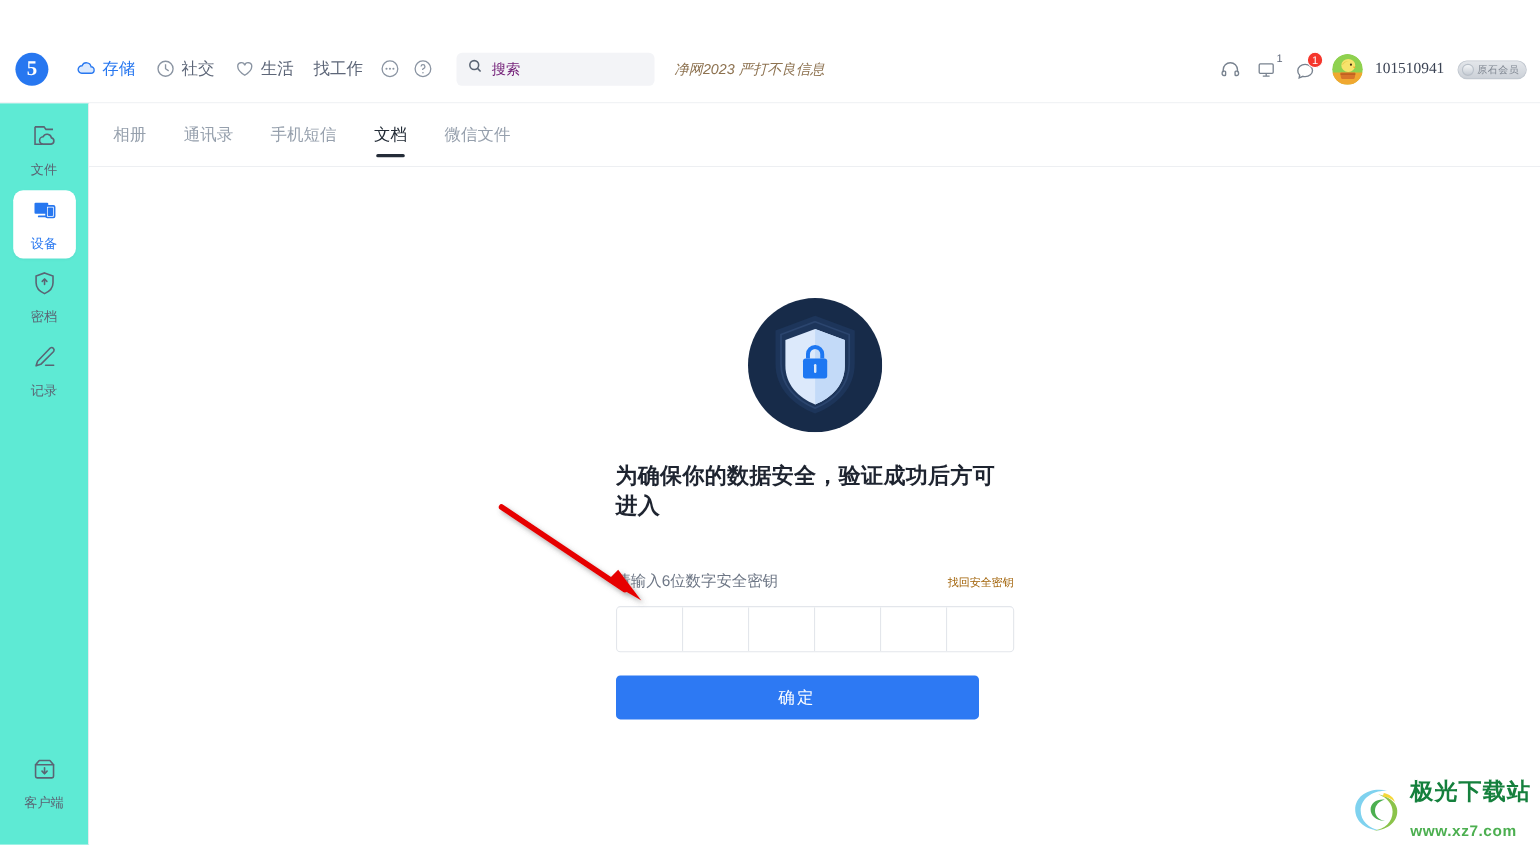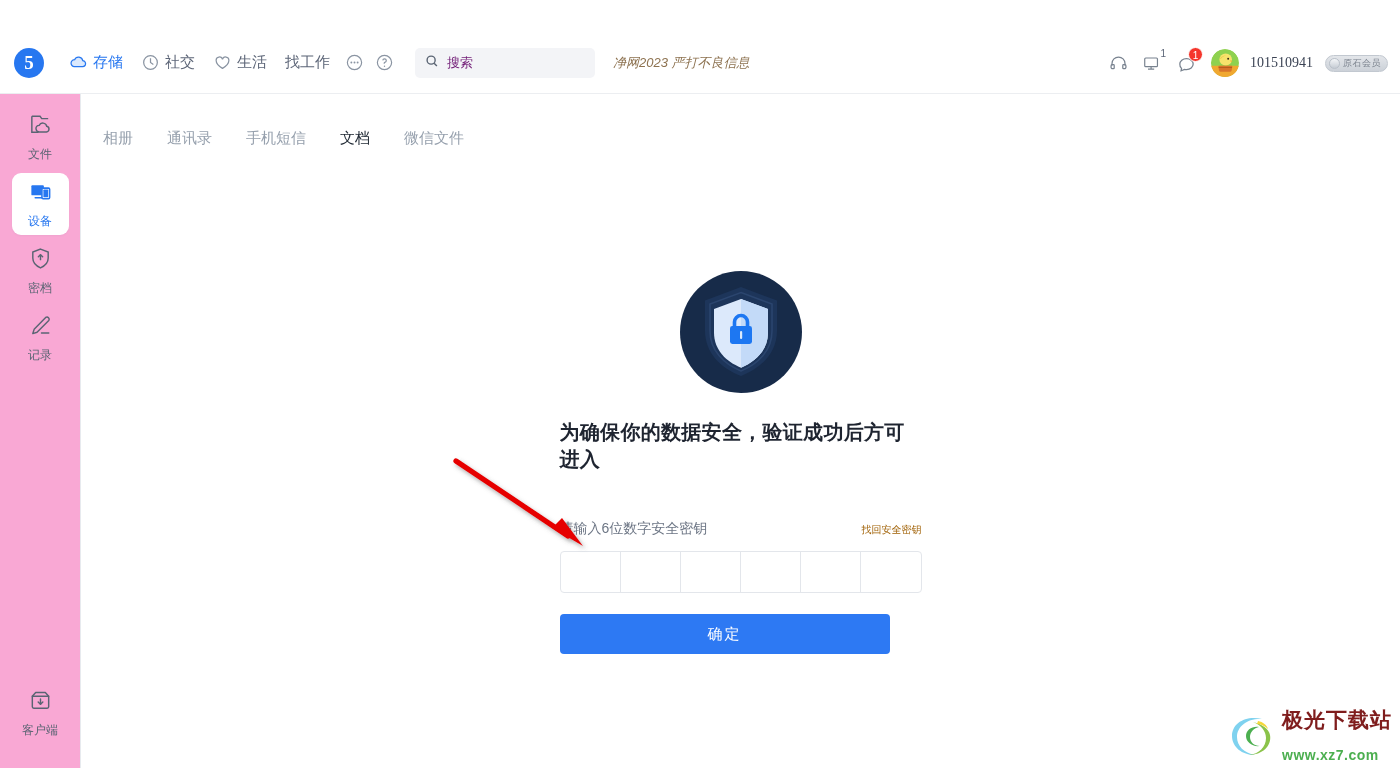--- a/index.html
+++ b/index.html
@@ -83,35 +83,35 @@
     background:linear-gradient(#e3e6ea,#ccd1d8);
     display:flex; align-items:center; gap:3px; padding:0 6px 0 3px;
     border:1px solid #c2c8d0;
   }
   .vip-dot { width:11px; height:11px; border-radius:50%; background:linear-gradient(#f4f6f8,#c6ccd4); border:1px solid #b9c0c9; }
   .vip-text { font-size:9px; color:#7d848f; letter-spacing:.5px; }
 
   
   .sidebar {
     position:absolute; left:0; top:94px; width:81px; height:674px;
-    background:#f9a8d4; border-right:1px solid #e7eaee;
+    background:#5eead4; border-right:1px solid #e7eaee;
     display:flex; flex-direction:column; align-items:center; padding-top:12px;
   }
   .side-item {
     width:57px; height:62px; border-radius:9px; margin-bottom:5px;
     display:flex; flex-direction:column; align-items:center; justify-content:center; gap:5px;
     color:#5a6473;
   }
   .side-item.active { background:#ffffff; color:#2777f0; box-shadow:0 1px 2px rgba(60,80,120,.05); }
   .side-label { font-size:12px; }
   .side-bottom { margin-top:auto; margin-bottom:24px; }
 
   
   .tabbar {
-    position:absolute; left:81px; top:110px; width:1319px; height:58px;
+    position:absolute; left:81px; top:94px; width:1319px; height:58px;
     background:#fff; border-bottom:1px solid #eceef1;
     display:flex; align-items:center; padding-left:20px; gap:30px;
   }
   .tab { position:relative; font-size:15px; color:#96a0ad; padding:0 2px; height:58px; display:flex; align-items:center;}
   .tab.active { color:#222b36; }
   .tab.active::after {
     content:""; position:absolute; left:50%; transform:translateX(-50%); bottom:9px;
     width:26px; height:3px; background:#242c38; border-radius:2px;
   }
 
@@ -148,21 +148,21 @@
   }
 
   
   .arrow-svg { position:absolute; left:440px; top:448px; pointer-events:none; }
 
   
   .watermark {
     position:absolute; right:8px; bottom:6px; display:flex; align-items:center; gap:4px;
   }
   .wm-text { display:flex; flex-direction:column; line-height:1; }
-  .wm-cn { font-size:21px; font-weight:bold; color:#7f1d1d; letter-spacing:1px; }
+  .wm-cn { font-size:21px; font-weight:bold; color:#15803d; letter-spacing:1px; }
   .wm-url { font-size:14px; font-weight:bold; color:#4caf50; letter-spacing:.5px; margin-top:18px;}
 </style>
 </head>
 <body>
 
 <div class="app">
 
 
   <div class="header">
     <div class="logo">5</div>

